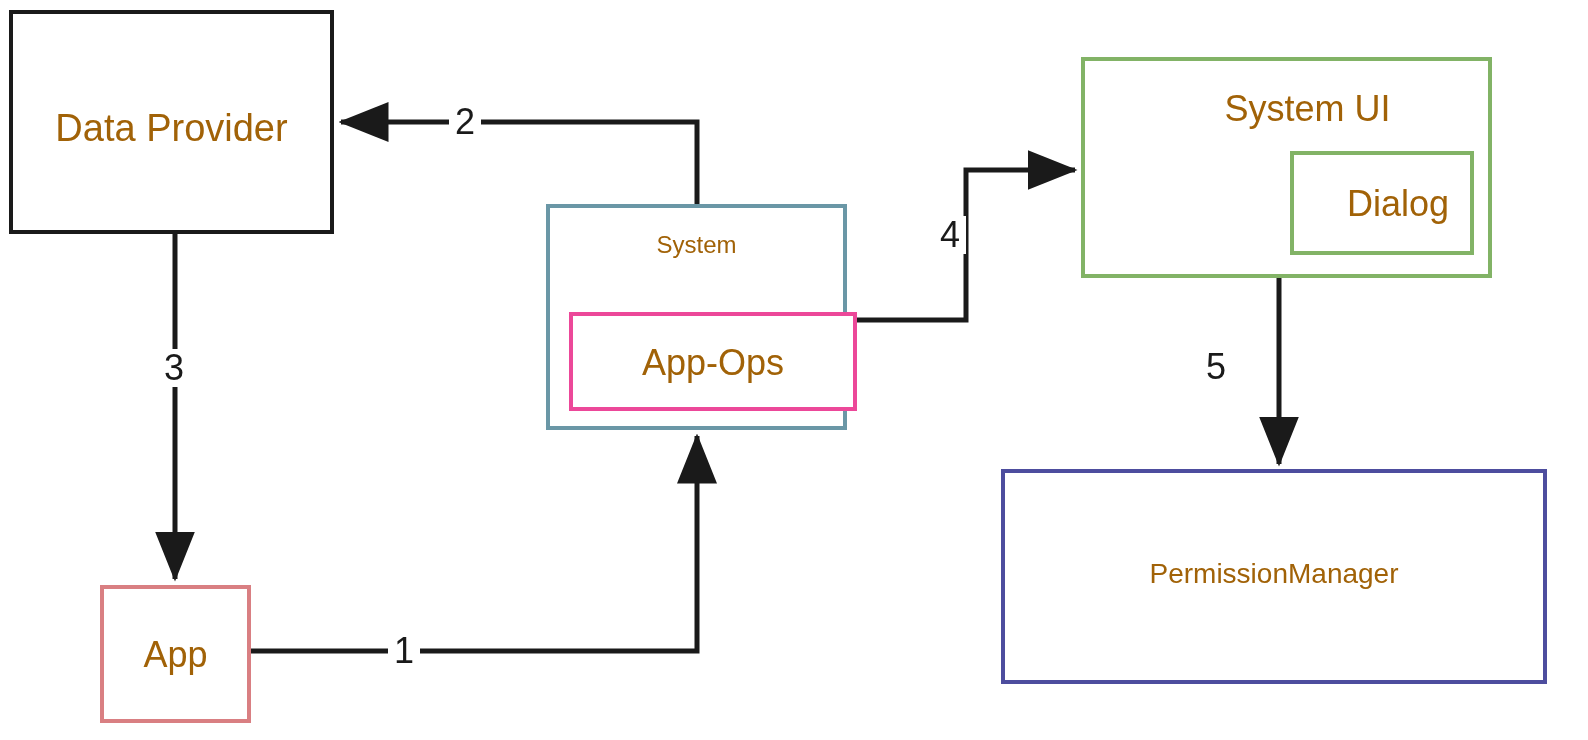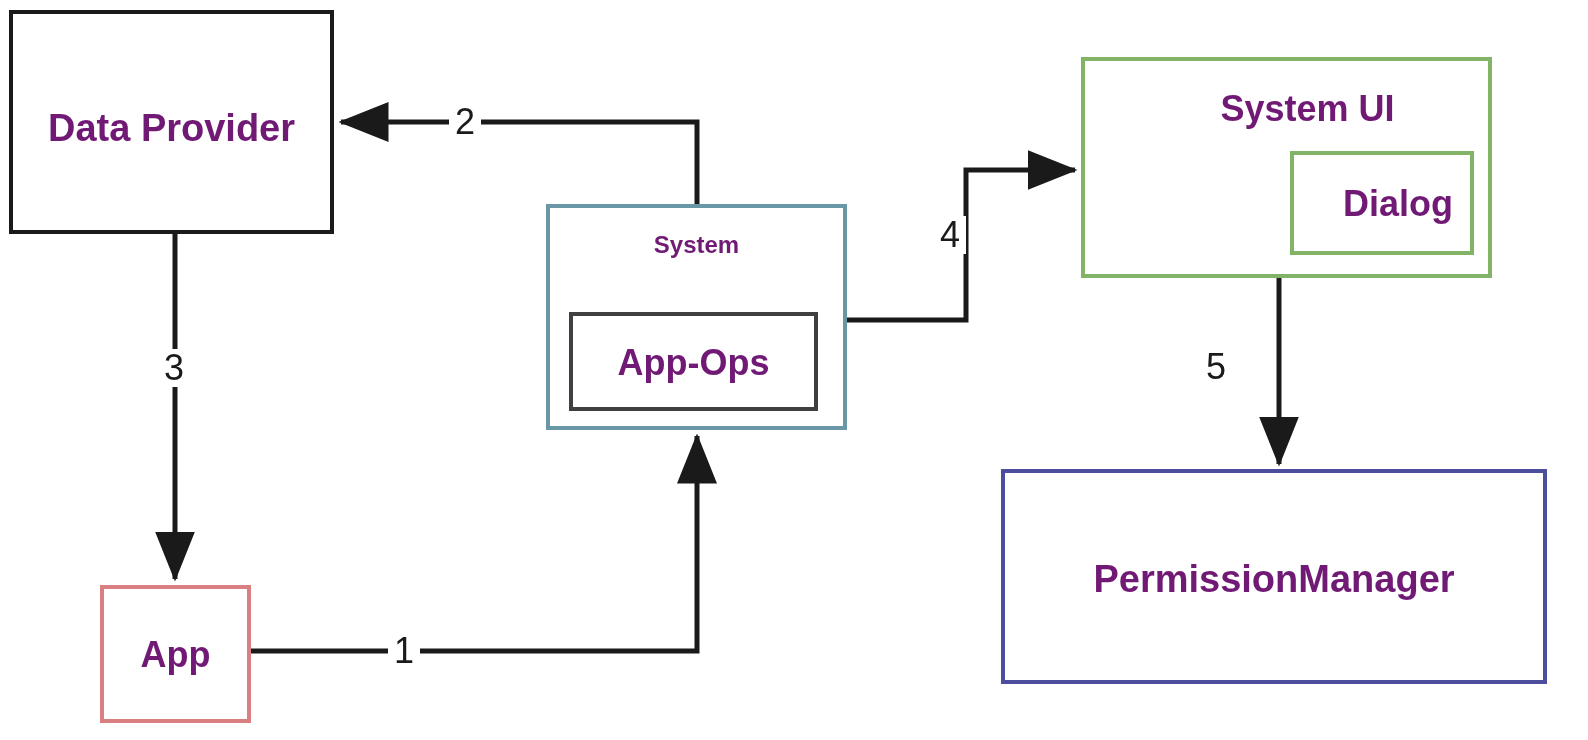--- a/index.html
+++ b/index.html
@@ -30,23 +30,22 @@
   .node {
     position: absolute;
     box-sizing: border-box;
     background: #ffffff;
   }
   .node-label {
     position: absolute;
     left: 0;
     right: 0;
     text-align: center;
-    color: #701a75;
+    color: #a16207;
     white-space: nowrap;
-    font-weight: bold;
   }
   
   #node-data-provider {
     left: 9px;
     top: 10px;
     width: 325px;
     height: 224px;
     border: 4px solid #1a1a1a;
   }
   #node-data-provider .node-label {
@@ -62,23 +61,23 @@
     border: 4px solid #6a97a6;
   }
   #node-system > .node-label {
     top: 23px;
     font-size: 24px;
   }
   
   #node-app-ops {
     left: 569px;
     top: 312px;
-    width: 249px;
+    width: 288px;
     height: 99px;
-    border: 4px solid #404040;
+    border: 4px solid #ec4899;
   }
   #node-app-ops .node-label {
     top: 26px;
     font-size: 36px;
   }
   
   #node-system-ui {
     left: 1081px;
     top: 57px;
     width: 411px;
@@ -118,21 +117,21 @@
   
   #node-permission-manager {
     left: 1001px;
     top: 469px;
     width: 546px;
     height: 215px;
     border: 4px solid #4d4d9e;
   }
   #node-permission-manager .node-label {
     top: 85px;
-    font-size: 38px;
+    font-size: 28px;
   }
   .edge-label {
     position: absolute;
     color: #1a1a1a;
     font-size: 36px;
     line-height: 1;
     background: #ffffff;
     padding: 1px 6px;
     white-space: nowrap;
   }

